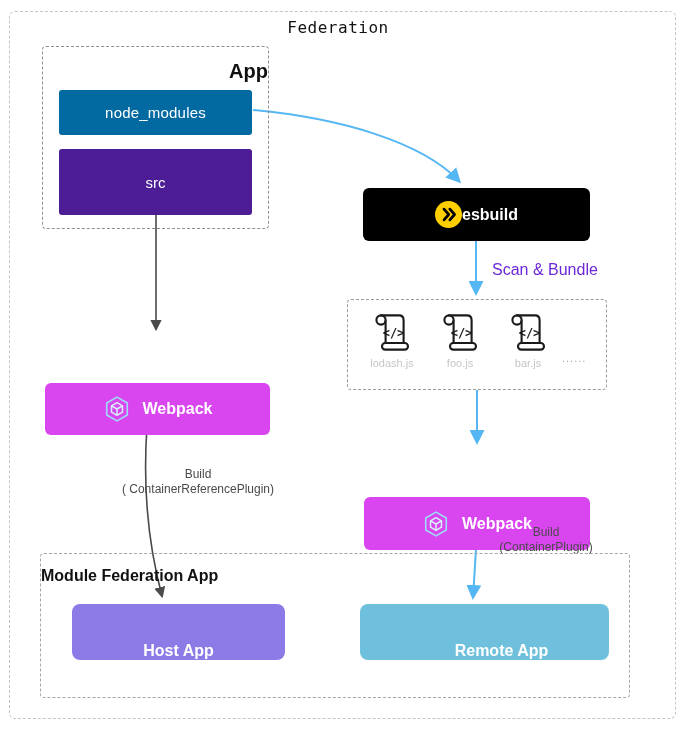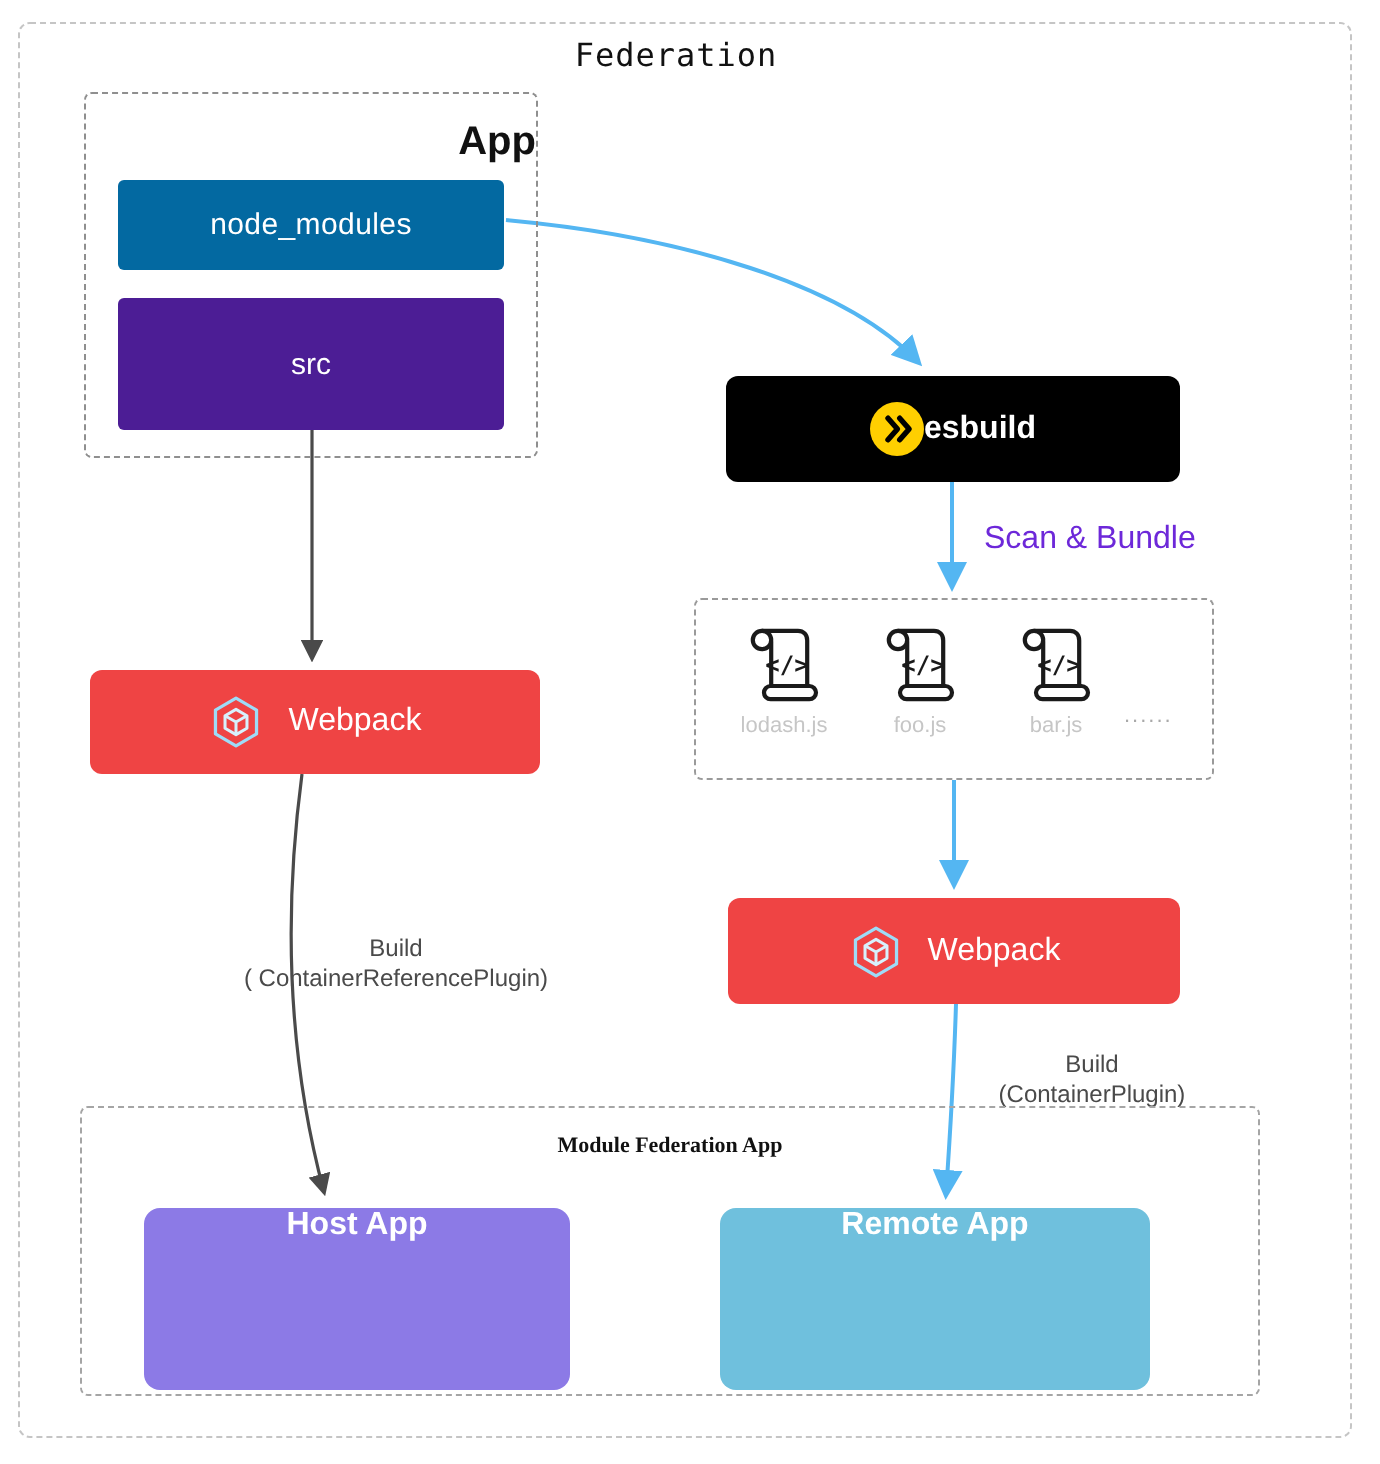--- a/index.html
+++ b/index.html
@@ -33,23 +33,23 @@
     color:#fff;font-size:15px;font-weight:500;
   }
   
   .esbuild-box{
     position:absolute;left:363px;top:188px;width:227px;height:53px;background:#000;
     border-radius:6px;display:flex;align-items:center;justify-content:center;
     color:#fff;font-size:16px;font-weight:bold;
   }
   
   .webpack-box{
-    position:absolute;background:#ef4444;border-radius:6px;
+    position:absolute;background:#d946ef;border-radius:6px;
     display:flex;align-items:center;justify-content:center;gap:12px;
-    color:#fff;font-size:16px;font-weight:normal;
+    color:#fff;font-size:16px;font-weight:bold;margin-top:48px;
   }
   .webpack-left{left:45px;top:335px;width:225px;height:52px;}
   .webpack-right{left:364px;top:449px;width:226px;height:53px;}
   
   .files-box{
     position:absolute;left:347px;top:299px;width:260px;height:91px;
     border:1.5px dashed #9a9a9a;border-radius:4px;box-sizing:border-box;
     display:flex;align-items:flex-start;padding:12px 0 0 10px;
   }
   .file-unit{width:68px;display:flex;flex-direction:column;align-items:center;}
@@ -58,29 +58,29 @@
   
   .edge-label{position:absolute;text-align:center;font-size:12px;color:#4a4a4a;line-height:15px;margin-top:16px;}
   .scan-label{position:absolute;left:492px;top:261px;font-size:16px;color:#6d28d9;}
   .build-left{left:117px;top:451px;width:162px;}
   .build-right{left:490px;top:509px;width:112px;}
   
   .mfa-box{
     position:absolute;left:40px;top:553px;width:590px;height:145px;
     border:1.5px dashed #a5a5a5;border-radius:4px;box-sizing:border-box;
   }
-  .mfa-title{position:absolute;top:13px;left:0;width:100%;text-align:center;
-    font-size:11px;font-weight:bold;color:#111;font-family:Liberation Serif, serif;}
+  .mfa-title{position:absolute;top:13px;left:0;width:100%;
+    font-size:16px;font-weight:bold;color:#111;}
   .host-box,.remote-box{
-    position:absolute;top:50px;height:91px;border-radius:8px;
-    display:flex;align-items:flex-start;justify-content:center;
+    position:absolute;top:50px;height:56px;border-radius:8px;
+    display:flex;align-items:flex-end;justify-content:center;
     color:#fff;font-size:16px;font-weight:600;
   }
   .host-box{left:31px;width:213px;background:#8c7ae6;}
-  .remote-box{left:319px;width:215px;background:#6fc0dd;}
+  .remote-box{left:319px;width:215px;background:#6fc0dd;padding-left:34px;}
   .arrows{position:absolute;left:0;top:0;pointer-events:none;}
 </style>
 </head>
 <body>
 
 <div class="canvas">
 
   <div class="outer-border"></div>
 
   <div class="diagram-title">Federation</div>

